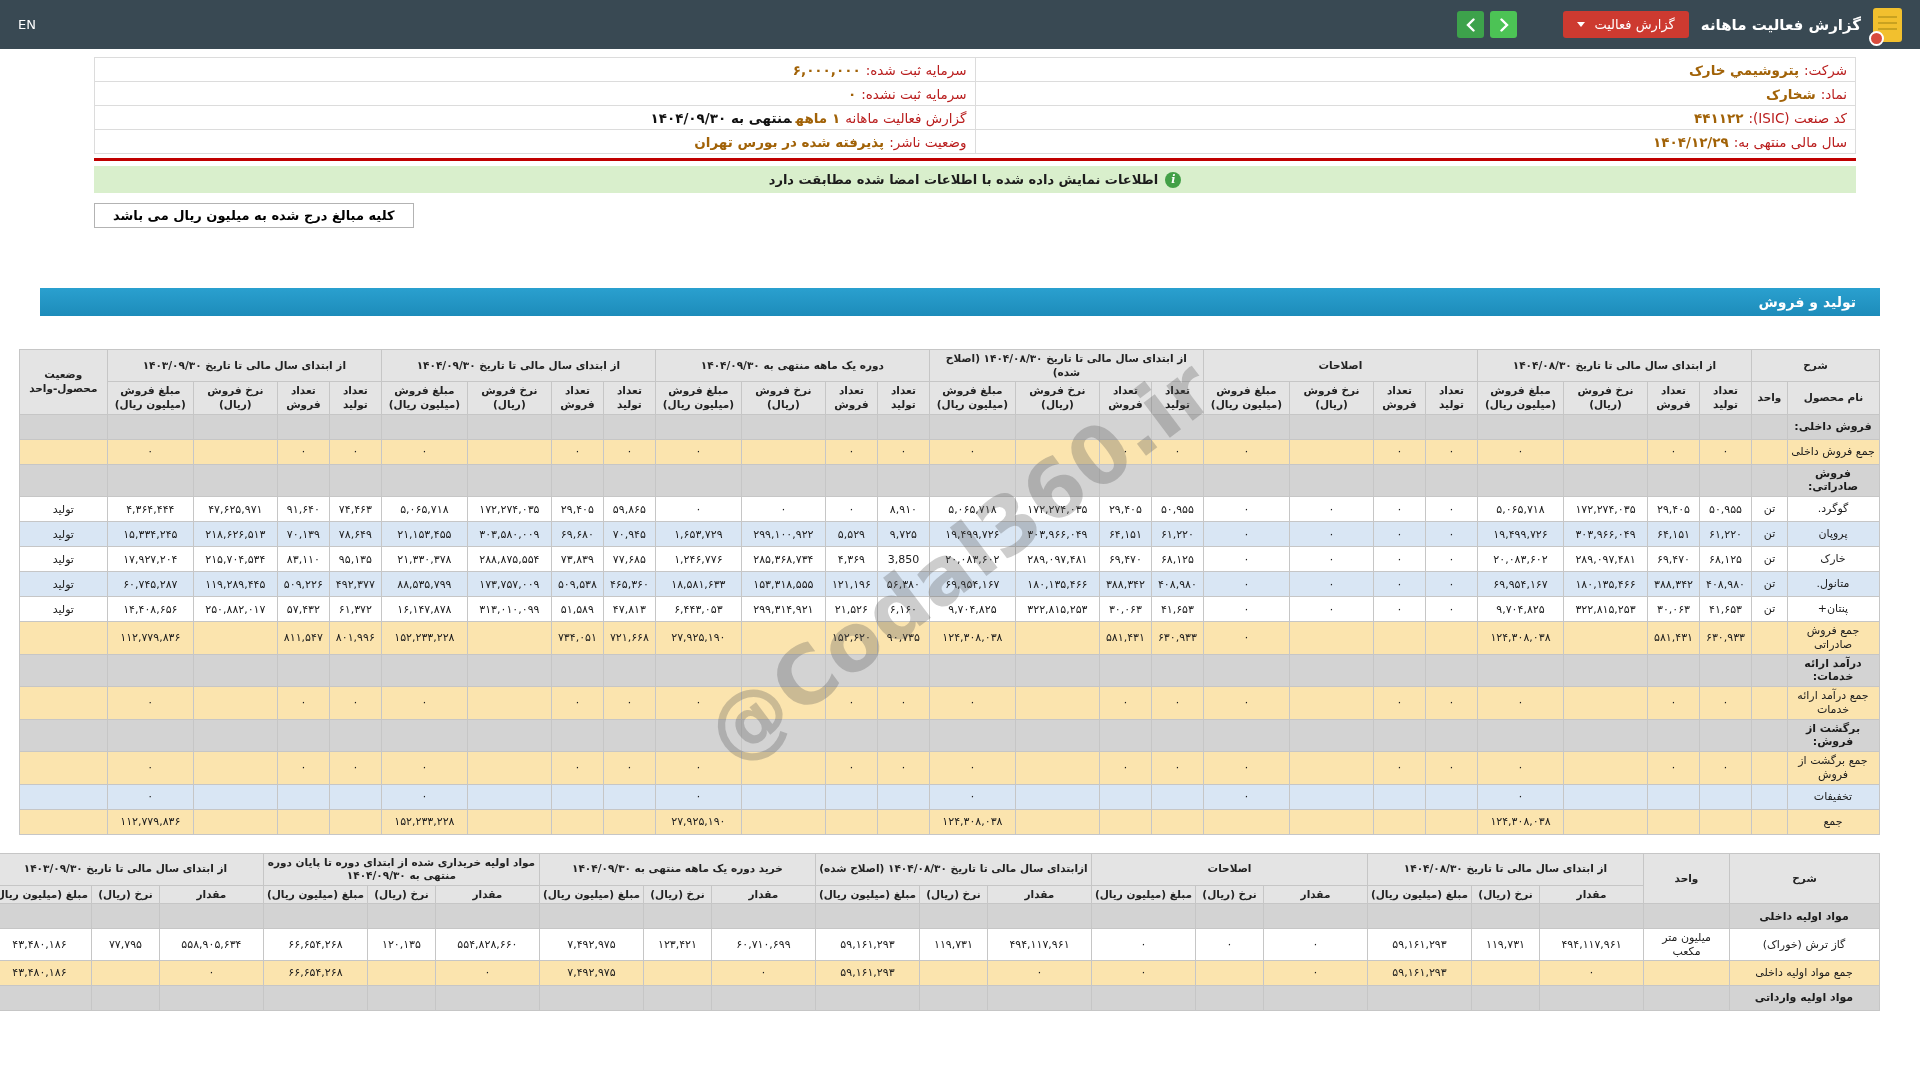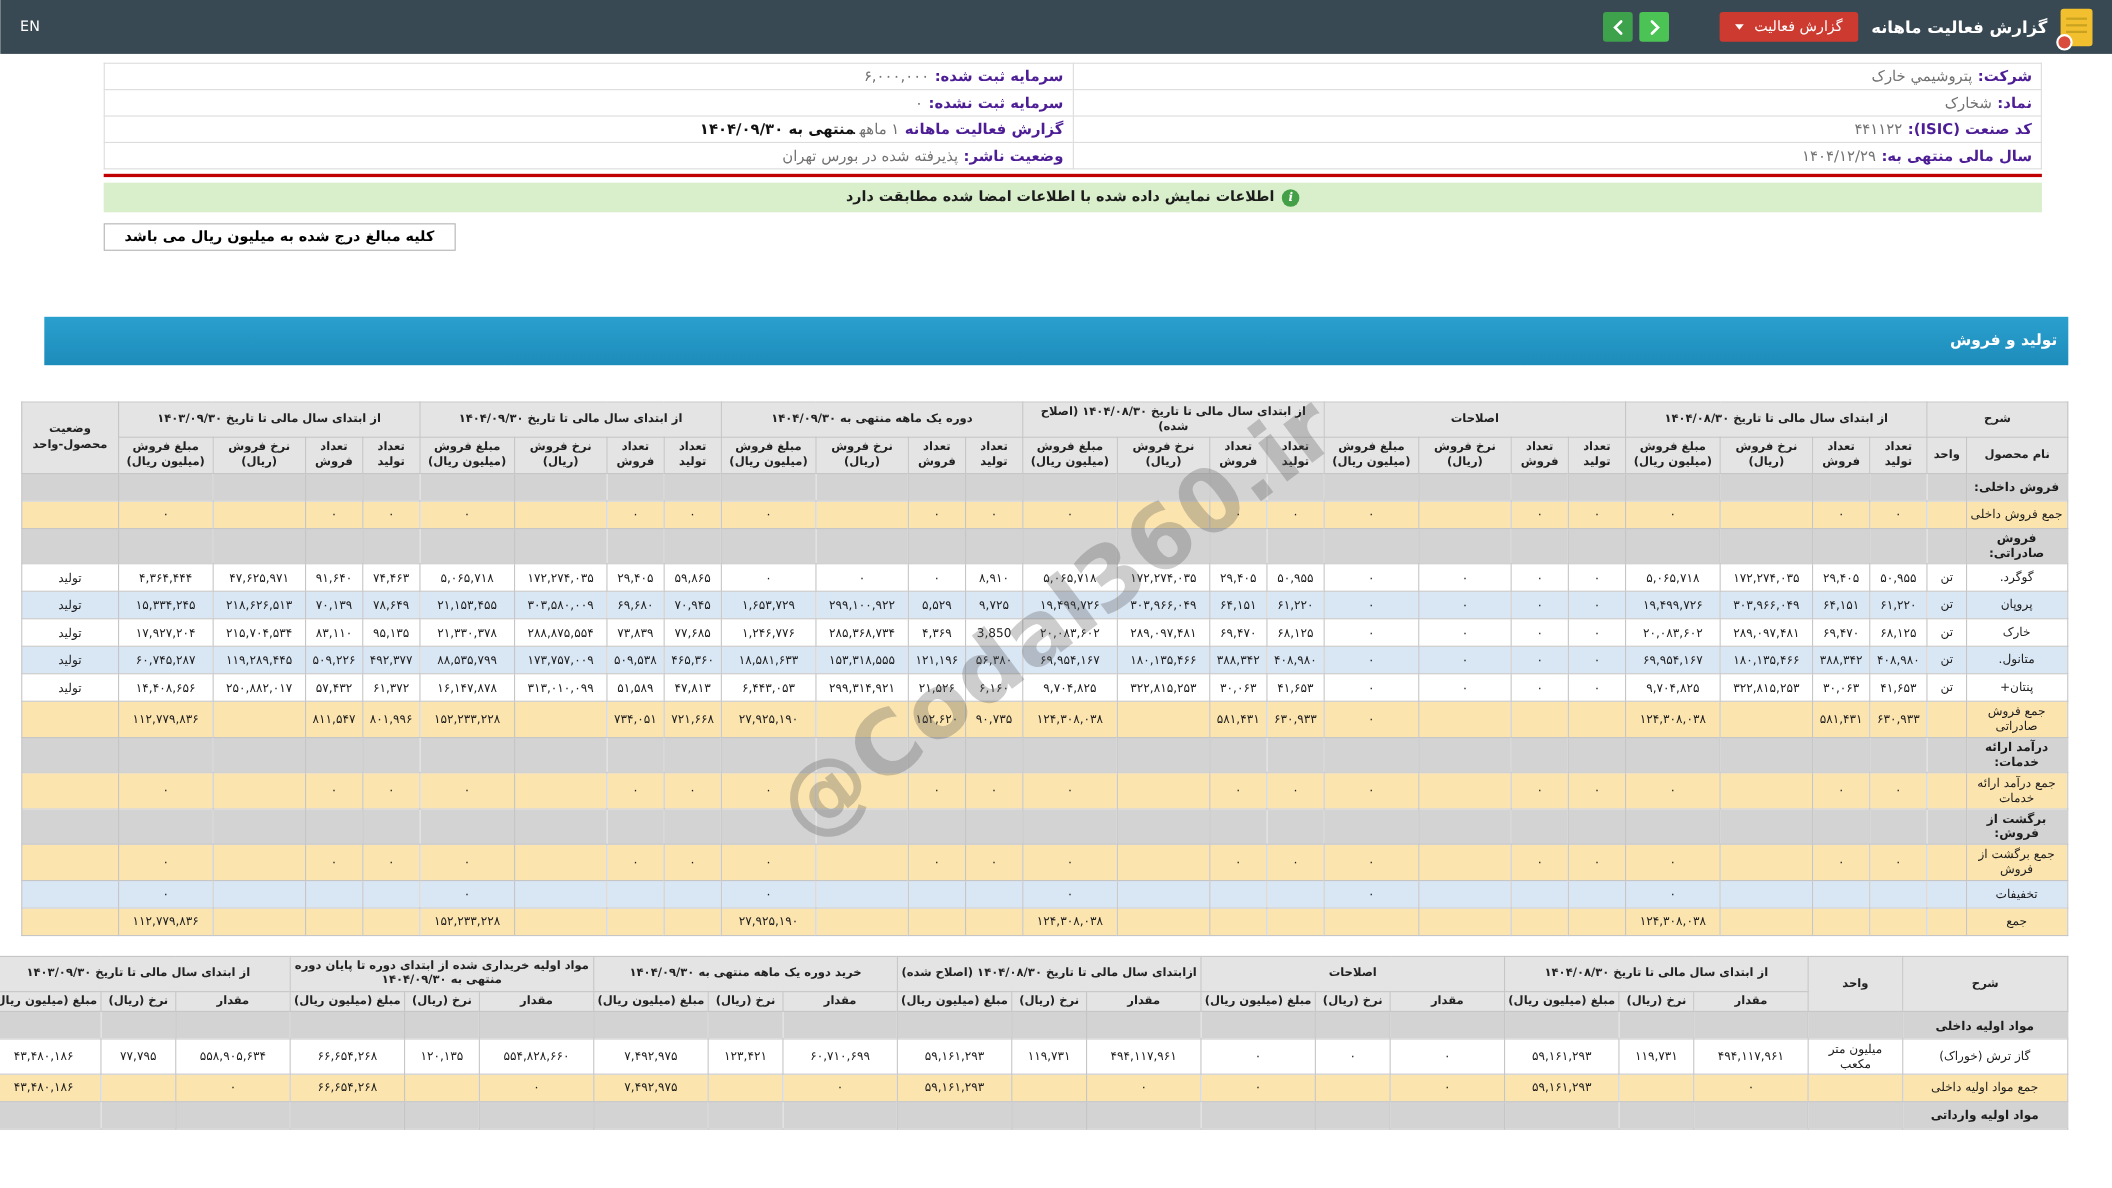--- a/index.html
+++ b/index.html
@@ -20,36 +20,36 @@
   .navs{display:flex;gap:6px;margin-right:34px}
   .nav-btn{width:27px;height:27px;border:none;border-radius:3px;display:flex;align-items:center;justify-content:center;cursor:pointer}
   .nav-fwd{background:#4cc355}
   .nav-back{background:#3da24b}
   .en{margin-right:auto;font-size:13px;color:#fff;cursor:pointer}
 
   
   .info-wrap{margin:8px 64px 0 94px;border-bottom:3px solid #c00000;padding-bottom:4px}
   .info-table{width:100%;border-collapse:collapse;font-size:13.5px}
   .info-table td{border:1px solid #dcdcdc;padding:1px 8px;height:24px;width:50%;vertical-align:middle}
-  .lab{font-weight:bold;color:#4c1d95;margin-left:5px}
-  .val{font-weight:normal;color:#737373}
+  .lab{font-weight:normal;color:#b91c1c;margin-left:5px}
+  .val{font-weight:bold;color:#a16207}
   .suf{font-weight:bold;color:#111;margin-right:4px}
 
   .notice{margin:5px 64px 0 94px;height:27px;background:#d9efcc;display:flex;align-items:center;justify-content:center;
     gap:7px;font-size:13px;font-weight:bold;color:#1c1c1c}
   .info-icon{width:16px;height:16px;border-radius:50%;background:#43a047;color:#fff;font-size:11px;font-weight:bold;
     display:flex;align-items:center;justify-content:center;font-style:italic;font-family:"DejaVu Serif",serif;flex:0 0 auto}
 
   .tab-row{margin:10px 64px 0 94px;display:flex;justify-content:flex-end}
   .unit-tab{border:1px solid #b3b3b3;padding:4px 18px;font-size:13px;font-weight:bold;background:#fff}
 
   
   .main{margin:60px 40px 0}
-  .sec-bar{height:44px;background:linear-gradient(#2aa0cf,#1d8cba);color:#fff;font-size:14px;font-weight:bold;
-    display:flex;align-items:center;padding:0 10px}
+  .sec-bar{height:28px;background:linear-gradient(#2aa0cf,#1d8cba);color:#fff;font-size:14px;font-weight:bold;
+    display:flex;align-items:center;padding:0 24px}
   .note-row{height:27px;border:1px solid #d5d5d5;border-top:none;display:flex;align-items:center;padding:0 10px;
     font-size:13px;font-weight:bold;color:#111}
   .tbl-wrap{margin-top:33px}
   .sec2{margin-top:18px}
   .tbl-wrap2{margin-top:3px}
 
   table.rpt{width:100%;border-collapse:collapse;table-layout:fixed;font-size:11px}
   .rpt th{background:#e4e4e4;border:1px solid #c6c6c6;font-size:10.5px;font-weight:bold;padding:2px;line-height:1.3;color:#222}
   .rpt td{border:1px solid #c6c6c6;padding:2px 3px;height:25px;text-align:center;color:#1c1c1c;overflow:hidden;white-space:nowrap}
   .rpt td.name{white-space:normal;line-height:1.25;padding-right:4px}

